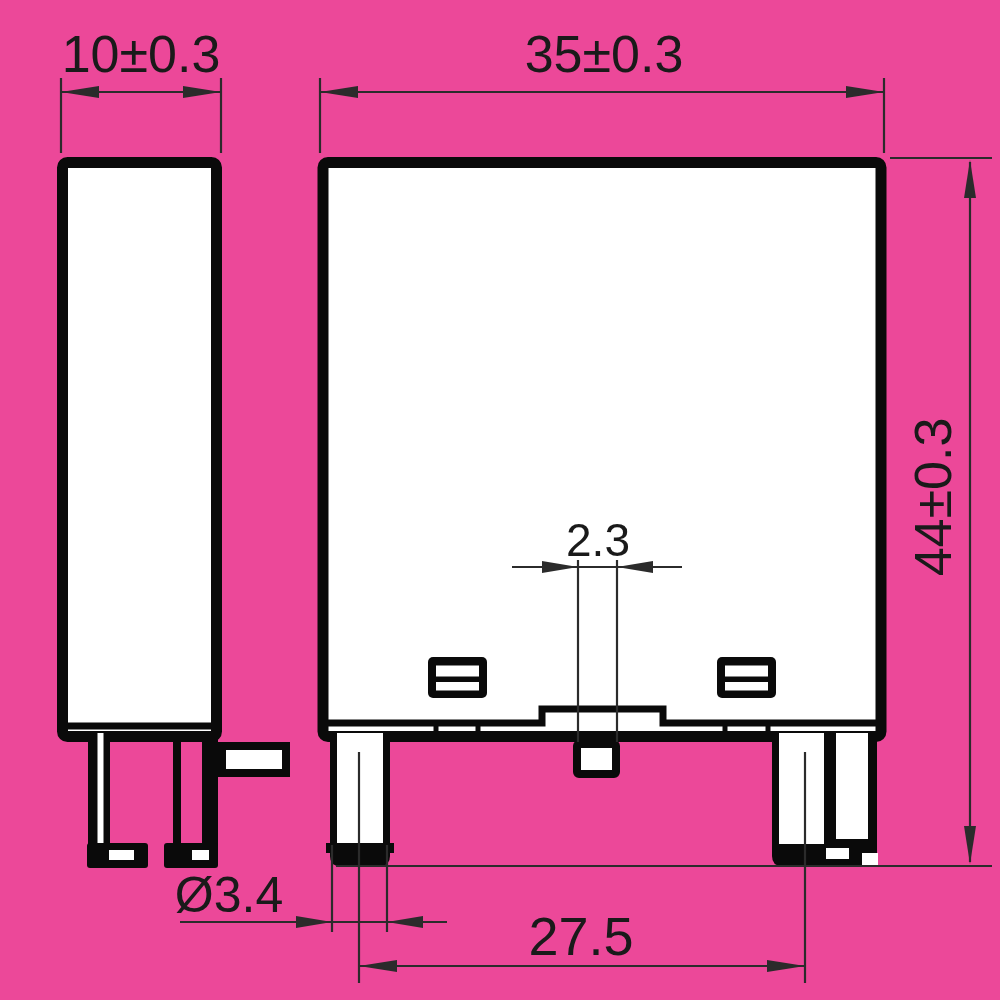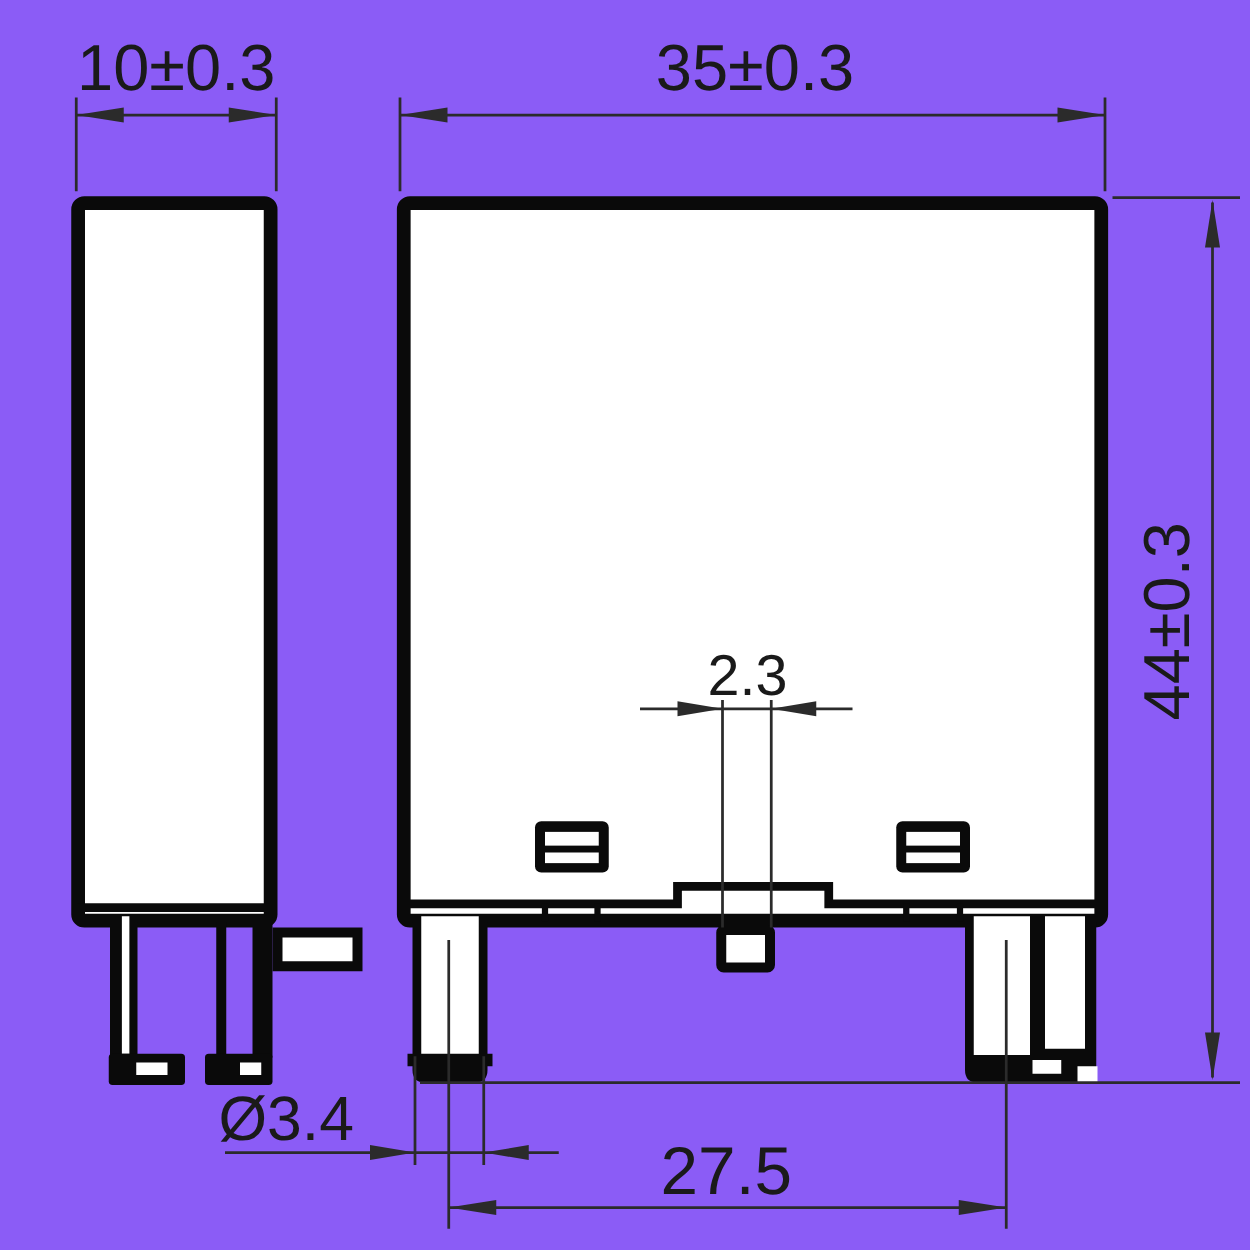--- a/index.html
+++ b/index.html
@@ -4,21 +4,21 @@
 <style>
   html, body {
     margin: 0;
     padding: 0;
     background: #ffffff;
   }
   #stage {
     position: relative;
     width: 1000px;
     height: 1000px;
-    background: #8b5cf6;
+    background: #ec4899;
     overflow: hidden;
   }
   svg {
     display: block;
   }
   .dim-text {
     font-family: "Liberation Sans", "DejaVu Sans", sans-serif;
     fill: #1a1a1a;
   }
 </style>

